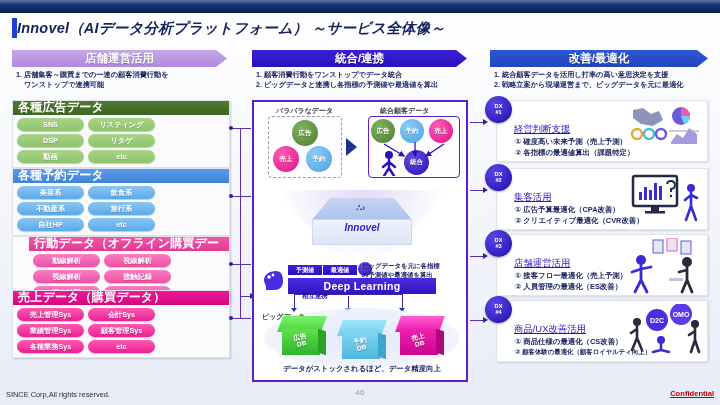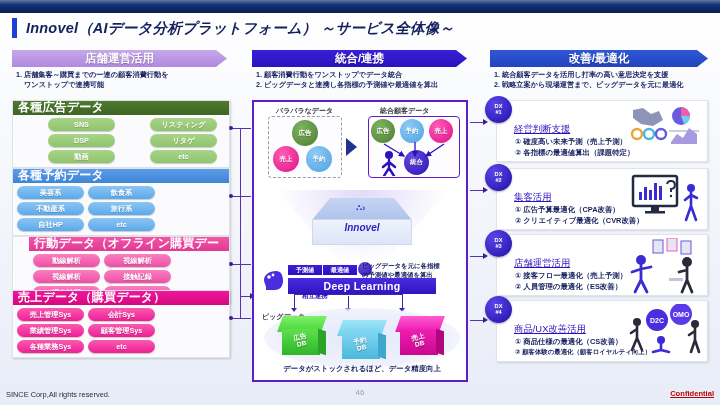--- a/index.html
+++ b/index.html
@@ -21,21 +21,21 @@
     background: linear-gradient(180deg,#0f2d6b 0%,#12307a 40%,#0a1f4d 100%);
   }
   .topbar-gloss {
     position:absolute; left:0; top:0; width:720px; height:5px;
     background: linear-gradient(180deg,rgba(255,255,255,.35),rgba(255,255,255,0));
   }
 
   
   .titlewrap {
     position: absolute; left: 12px; top: 17px; height: 22px;
-    display: flex; align-items: center; gap: 9px;
+    display: flex; align-items: center; gap: 0;
   }
   .title-accent { width: 5px; height: 20px; background: #1f3fd8; }
   .title-text {
     font-size: 14.5px; font-weight: bold; font-style: italic;
     color: #14225c; letter-spacing: .2px; white-space: nowrap;
   }
 
   
   .banner {
     position: absolute; height: 17px; color: #fff;
@@ -76,21 +76,21 @@
   .pill {
     width: 67px; height: 13px; border-radius: 7px;
     font-size: 7.2px; font-weight: bold; color: #fff;
     display: flex; align-items: center; justify-content: center;
     box-shadow: 0 1px 1px rgba(0,0,0,.2);
     text-shadow: 0 1px 1px rgba(0,0,0,.2);
   }
   
   #block-ad   { top: 100px; }
   #block-ad .db-head { background: linear-gradient(180deg,#4e7a2f,#3e6524); }
-  #block-ad .pill { background: linear-gradient(180deg,#a9d48a,#8fc46b); margin-left: 31px; }
+  #block-ad .pill { background: linear-gradient(180deg,#a9d48a,#8fc46b); }
 
   #block-reserve { top: 168px; }
   #block-reserve .db-head { background: linear-gradient(180deg,#5b9ce8,#3f84d6); }
   #block-reserve .pill { background: linear-gradient(180deg,#8cc5f2,#5aa9ec); }
 
   #block-behavior { top: 236px; padding-left: 16px; }
   #block-behavior .db-head { background: linear-gradient(180deg,#f255a8,#e03a92); }
   #block-behavior .pill { background: linear-gradient(180deg,#fa7ec0,#ef4fa6); }
 
   #block-sales { top: 290px; }

